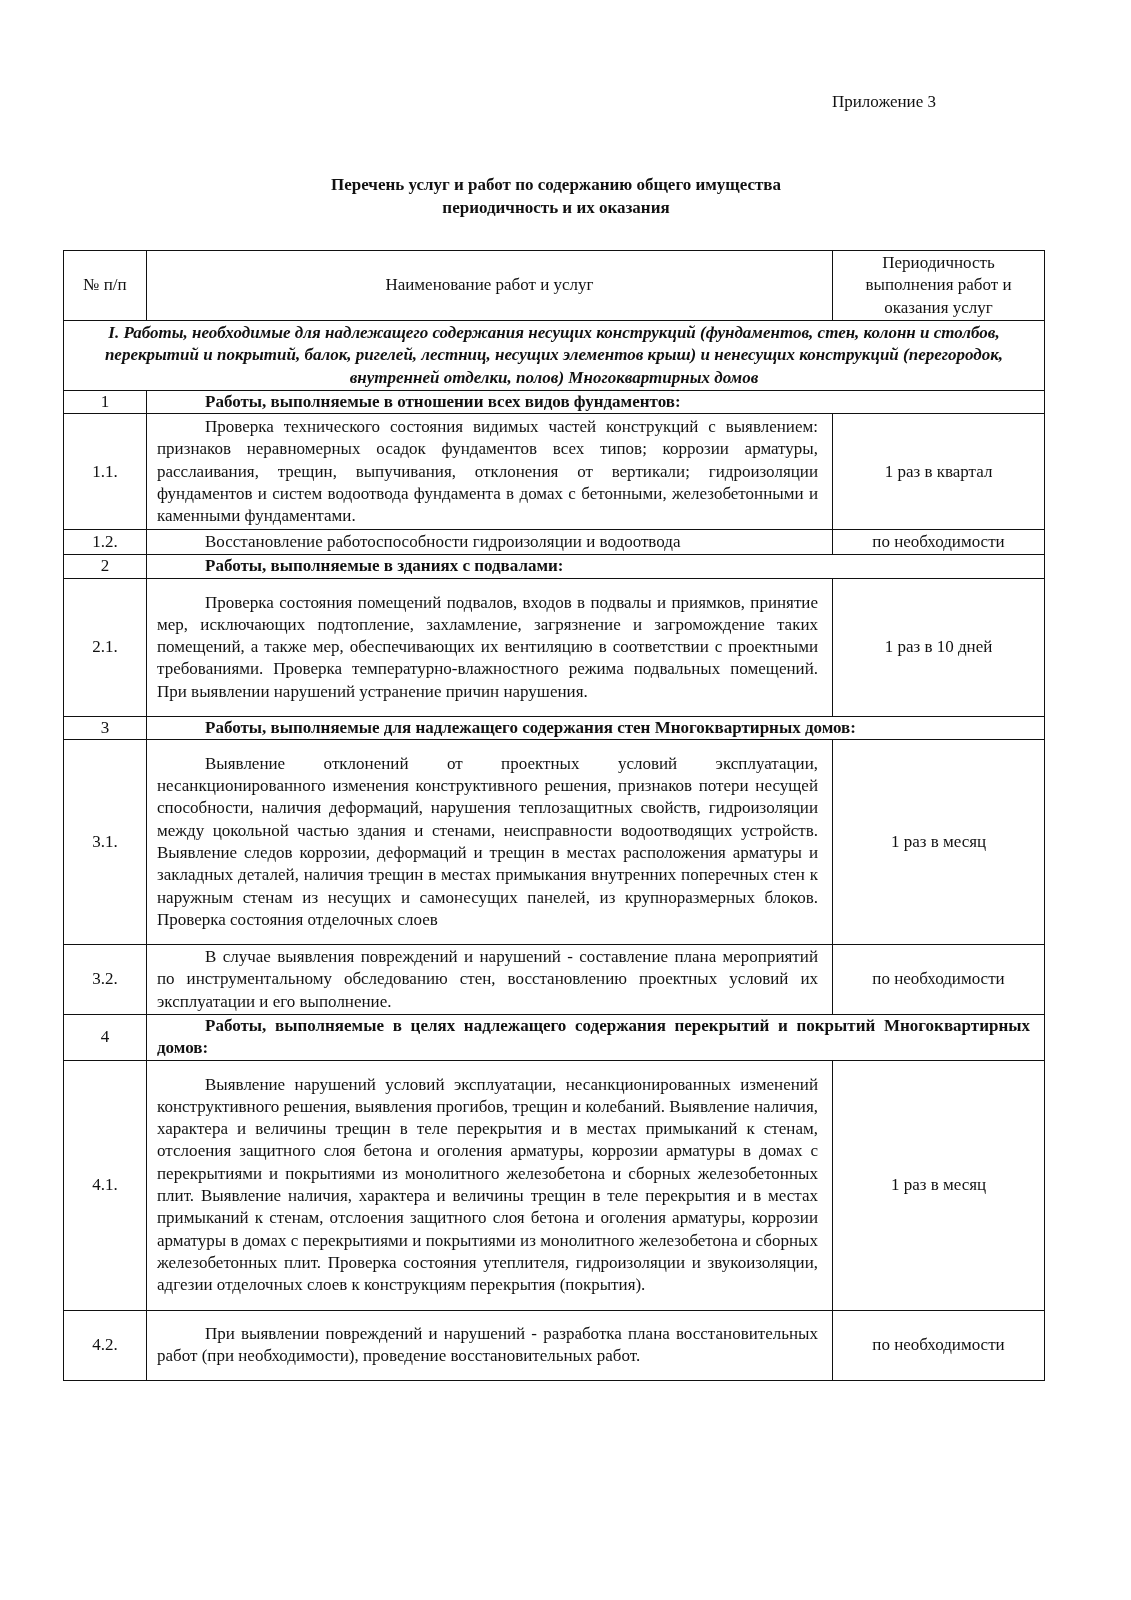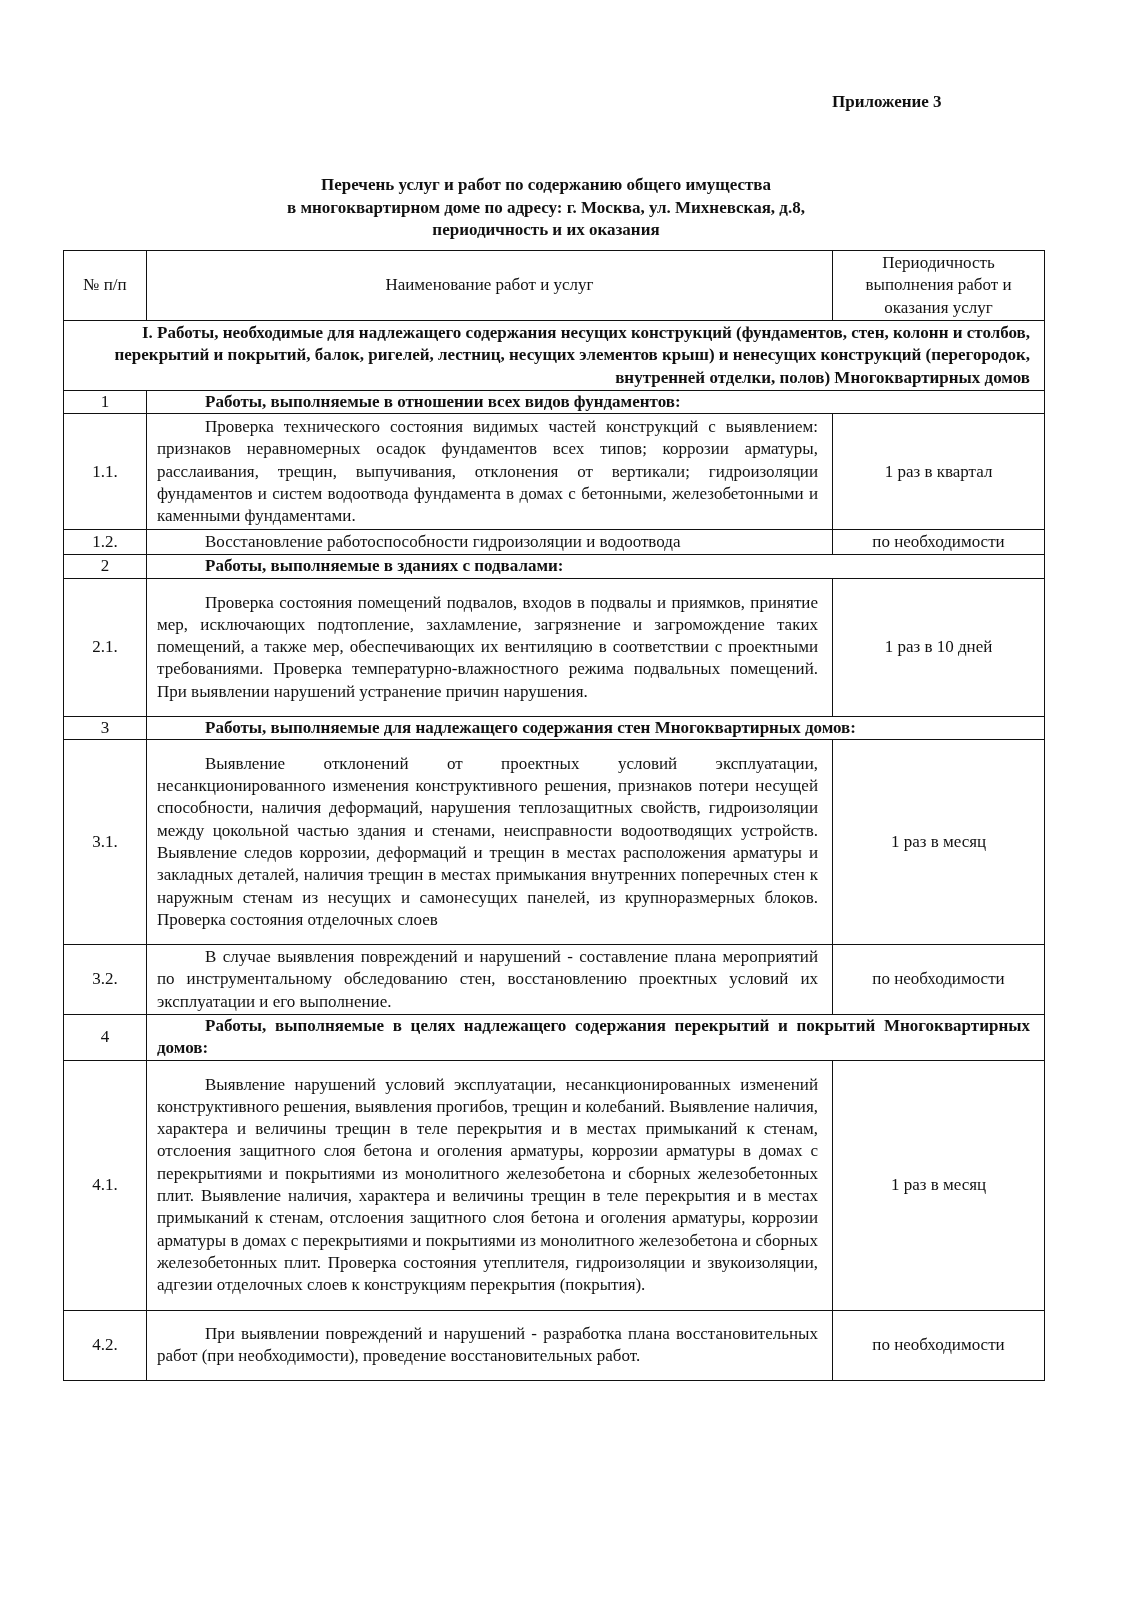--- a/index.html
+++ b/index.html
@@ -1,42 +1,41 @@
 <!DOCTYPE html>
 <html><head>
 <meta charset="utf-8">
 <style>
   html, body { margin: 0; padding: 0; background: #ffffff; }
   body { width: 1131px; height: 1600px; position: relative; font-family: "Liberation Serif", serif; color: #111; }
   .appendix { position: absolute; left: 832px; top: 90px; width: 212px; font-size: 17px; line-height: 23px; }
-  .appendix .title { font-weight: bold; margin-bottom: 4px; }
+  .appendix .title { font-weight: normal; margin-bottom: 4px; }
   .appendix .sub { text-align: justify; text-align-last: left; }
-  .doc-title { position: absolute; left: 56px; top: 174px; width: 980px; text-align: center; font-weight: bold; font-size: 17px; line-height: 22.5px; }
+  .doc-title { position: absolute; left: 66px; top: 174px; width: 980px; text-align: center; font-weight: bold; font-size: 17px; line-height: 22.5px; }
   table { position: absolute; left: 63px; top: 250px; width: 981px; border-collapse: collapse; font-size: 17px; line-height: 22.3px; table-layout: fixed; }
   td, th { border: 1.5px solid #111; padding: 0 10px; vertical-align: middle; }
   col.c1 { width: 83px; } col.c2 { width: 686px; } col.c3 { width: 212px; }
   th { font-weight: normal; text-align: center; padding: 2px 6px; }
   .num { text-align: center; padding: 0 4px; }
   .desc { text-align: justify; padding: 1px 14px 1px 10px; }
   .desc .ind { display: inline-block; width: 48px; }
   .period { text-align: center; padding: 0 12px; }
-  .section-head { text-align: right; font-weight: bold; padding: 1px 14px; }
+  .section-head { text-align: center; font-weight: bold; padding: 1px 14px; font-style: italic; }
   .group { font-weight: bold; text-align: justify; padding: 0 14px 0 10px; margin-top: 7px; }
   .group .ind { display: inline-block; width: 48px; }
 </style>
 </head>
 <body>
 
 <div class="appendix">
   <div class="title">Приложение 3</div>
 </div>
 
 <div class="doc-title">
   <div>Перечень услуг и работ по содержанию общего имущества</div>
-  <div>в многоквартирном доме по адресу: г. Москва, ул. Михневская, д.8,</div>
   <div>периодичность и их оказания</div>
 </div>
 
 <table>
   <colgroup>
       <col class="c1">
       <col class="c2">
       <col class="c3">
     </colgroup>
   <thead>

